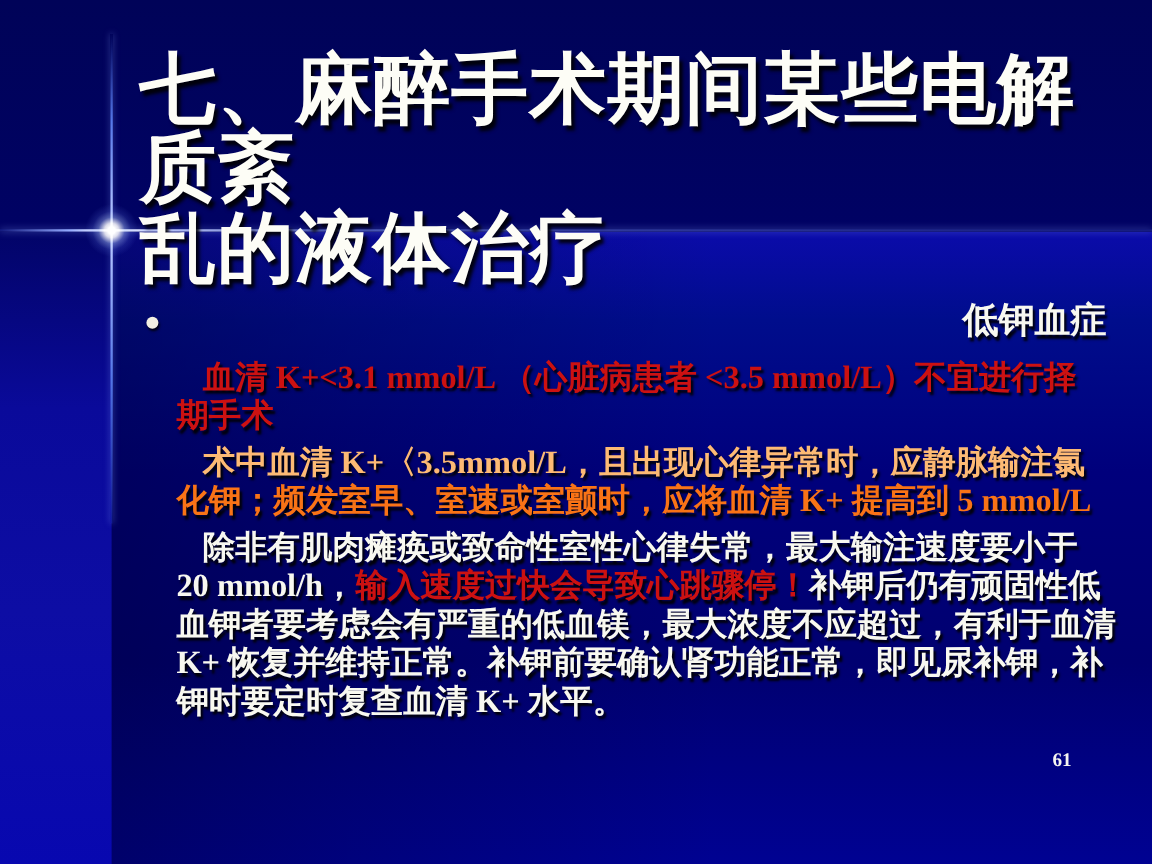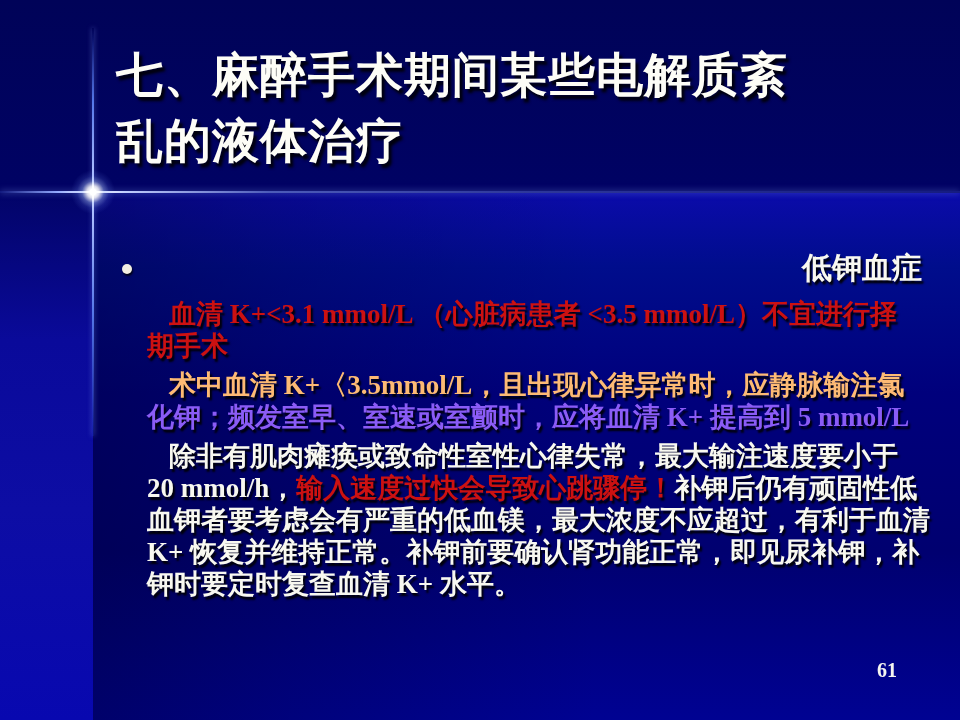--- a/index.html
+++ b/index.html
@@ -41,21 +41,21 @@
   }
   .sparkle{
     position:absolute;left:71px;top:170px;width:44px;height:44px;
     background:radial-gradient(circle,
       #ffffff 0 3px, rgba(255,255,255,0.85) 6px,
       rgba(170,195,255,0.40) 11px, rgba(120,150,255,0.15) 16px, transparent 22px);
   }
   
   .title{
     position:absolute;left:116px;top:42px;width:820px;
-    font-size:47px;line-height:66px;font-weight:bold;color:#fdfdf6;
+    font-size:64px;line-height:66px;font-weight:bold;color:#fdfdf6;
     letter-spacing:1px;text-shadow:3px 4px 3px rgba(0,0,0,0.9);
   }
   .bullet-row{
     position:absolute;left:122px;top:250px;width:800px;
     display:flex;align-items:flex-start;justify-content:space-between;
   }
   .bullet-dot{
     width:10px;height:10px;border-radius:50%;background:#f2efe2;
     margin-top:14px;margin-right:22px;flex:0 0 auto;
     box-shadow:1px 2px 2px rgba(0,0,0,0.8);
@@ -68,22 +68,22 @@
     position:absolute;left:147px;top:298px;width:800px;
     font-size:27px;line-height:32px;font-weight:bold;color:#f8f8f0;
     text-shadow:2px 3px 2px rgba(0,0,0,0.95);
   }
   .para{margin:0 0 7px 0;}
   .line{white-space:nowrap;}
   .line.first{text-indent:22px;}
   .seg{color:#f8f8f0;}
   .seg.red{color:#cc1111;}
   .page-number{
-    position:absolute;left:877px;top:659px;
-    font-size:20px;font-weight:bold;color:#f5f5f0;
+    position:absolute;left:877px;top:625px;
+    font-size:16px;font-weight:bold;color:#f5f5f0;
     font-family:"Liberation Serif","DejaVu Serif",serif;
   }
 </style>
 </head>
 <body>
 
 <div id="slide">
 
   <div class="bg-title-zone"></div>
   <div class="bg-body-zone"></div>
@@ -112,21 +112,21 @@
       <div class="line">
         <span class="seg red" style="color: rgb(204, 17, 17);">期手术</span>
       </div>
     </div>
 
     <div class="para">
       <div class="line first">
         <span class="seg" style="color: #fdba74;">术中血清 K+〈3.5mmol/L，且出现心律异常时，应静脉输注氯</span>
       </div>
       <div class="line">
-        <span class="seg" style="color: #8b5cf6;">化钾；频发室早、室速或室颤时，应将血清 K+ 提高到 5 mmol/L</span>
+        <span class="seg" style="color: #f97316;">化钾；频发室早、室速或室颤时，应将血清 K+ 提高到 5 mmol/L</span>
       </div>
     </div>
 
 
     <div class="para">
       <div class="line first">
         <span class="seg" style="color: rgb(248, 248, 240);">除非有肌肉瘫痪或致命性室性心律失常，最大输注速度要小于</span>
       </div>
       <div class="line">
         <span class="seg" style="color: rgb(248, 248, 240);">20 mmol/h，</span><span class="seg red" style="color: rgb(204, 17, 17);">输入速度过快会导致心跳骤停！</span><span class="seg" style="color: rgb(248, 248, 240);">补钾后仍有顽固性低</span>

